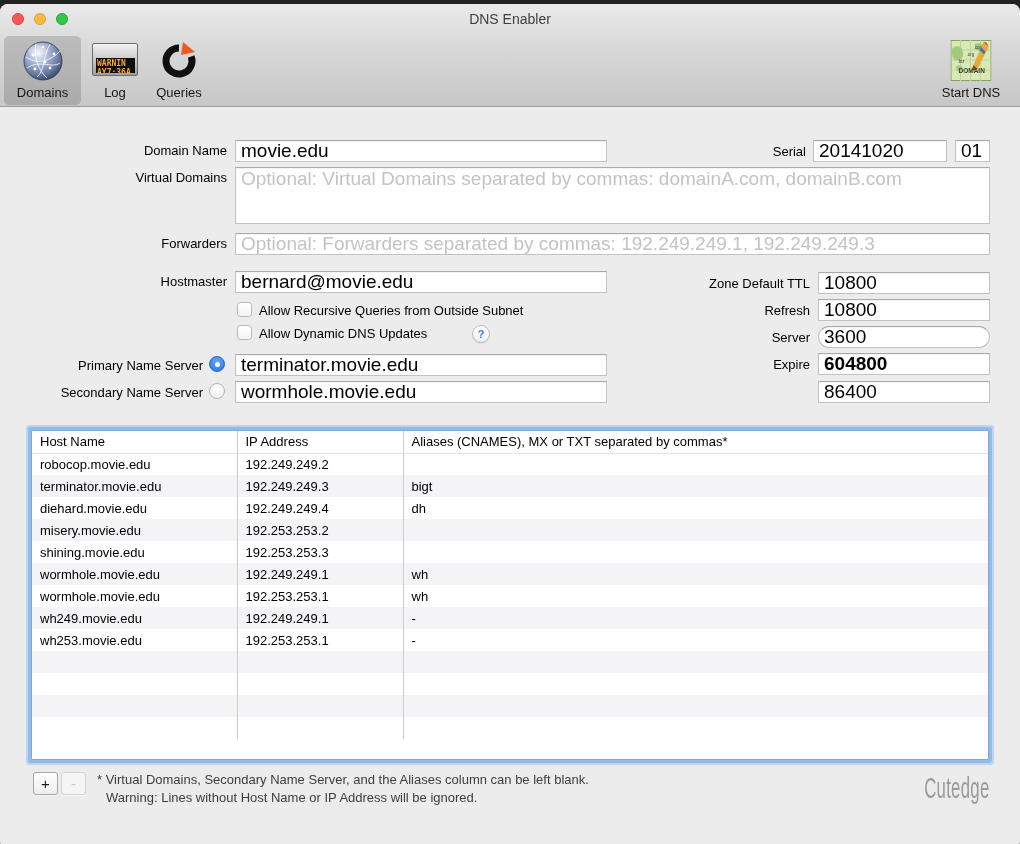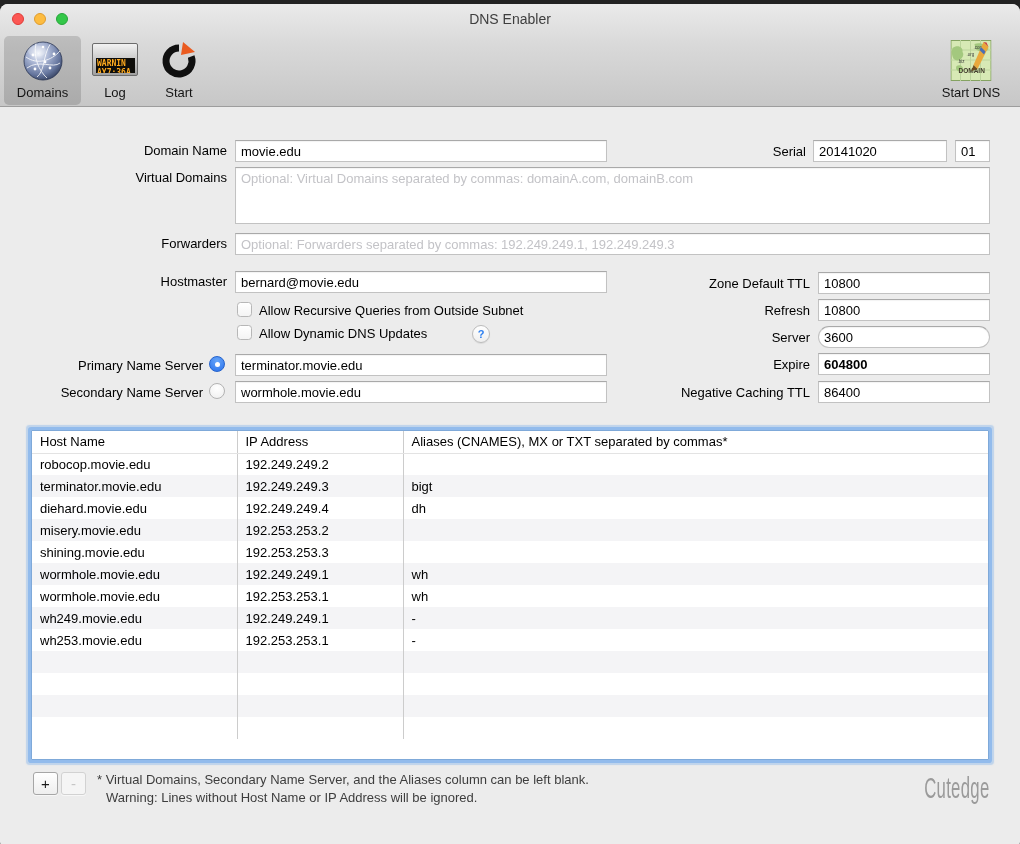--- a/index.html
+++ b/index.html
@@ -38,21 +38,21 @@
     width:100%; height:100%; background:#0e0d0a; overflow:hidden;
     font-family:"DejaVu Sans Mono", monospace; font-size:8px; font-weight:bold;
     line-height:9px; color:#ffaa1e; letter-spacing:0; white-space:nowrap; text-align:left;
     padding-top:1px; padding-left:1px;
   }
 
   
   .flabel { position:absolute; font-size:13px; color:#000; text-align:right; }
   .fld {
     position:absolute; height:22px; background:#fff; border:1px solid #c2c2c2; border-top-color:#a9a9a9;
-    font-family:"Liberation Sans", sans-serif; font-size:13px; color:#000; padding:0 5px;
+    font-family:"Liberation Sans", sans-serif; font-size:19px; color:#000; padding:0 5px;
     border-radius:0; box-shadow:inset 0 1px 1px rgba(0,0,0,0.05); outline:none;
   }
   textarea.fld { resize:none; padding-top:3px; line-height:16px; }
   .fld::placeholder { color:#c3c3c7; opacity:1; }
 
   .checkbox {
     position:absolute; width:15px; height:15px; border-radius:3.5px;
     background:linear-gradient(#fff,#f4f4f4); border:1px solid #b7b7b7;
     box-shadow:inset 0 1px 0 rgba(255,255,255,0.8);
   }
@@ -157,21 +157,21 @@
       <span class="tb-label">Log</span>
     </div>
 
     <div class="tb-item" style="left:146px; width:66px;">
       <span class="tb-icon" style="top:6px;">
         <svg width="38" height="38" viewBox="0 0 38 38">
           <path d="M 19 6 A 13 13 0 1 0 31.2 14.5" fill="none" stroke="#101010" stroke-width="7"></path>
           <polygon points="23,0 35,10 21,13" fill="#ea5b20"></polygon>
         </svg>
       </span>
-      <span class="tb-label">Start</span>
+      <span class="tb-label">Queries</span>
     </div>
 
     <div class="tb-item" style="left:928px; width:86px;">
       <span class="tb-icon">
         <svg width="41" height="41" viewBox="0 0 41 41">
           <rect x="0.5" y="0.5" width="40" height="40" fill="#d7e9b5" stroke="#85a362"></rect>
           <g stroke="#bcd49c" stroke-width="1">
             <line x1="0" y1="10" x2="41" y2="10"></line>
               <line x1="0" y1="20" x2="41" y2="20"></line>
             <line x1="0" y1="30" x2="41" y2="30"></line>
@@ -232,21 +232,20 @@
   <span class="radio on" style="left:209px; top:352px;"></span>
   <input class="fld" style="left: 235px; top: 350px; width: 372px;" value="terminator.movie.edu">
 
   <div class="flabel" style="left:520px; top:353px; width:290px;">Expire</div>
   <input class="fld" style="left: 818px; top: 349px; width: 172px; font-weight: bold;" value="604800">
 
   <div class="flabel" style="left:0; top:381px; width:203px;">Secondary Name Server</div>
   <span class="radio" style="left:209px; top:379px;"></span>
   <input class="fld" style="left: 235px; top: 377px; width: 372px;" value="wormhole.movie.edu">
 
-  <div class="flabel" style="left:520px; top:381px; width:290px;">Negative Caching TTL</div>
   <input class="fld" style="left: 818px; top: 377px; width: 172px;" value="86400">
 
   <div class="table-wrap">
     <table class="hosts">
       <colgroup>
           <col class="c1">
           <col class="c2">
           <col>
         </colgroup>
       <thead>

